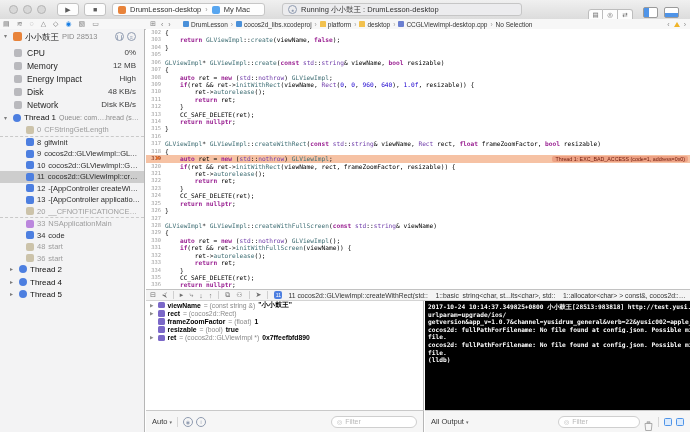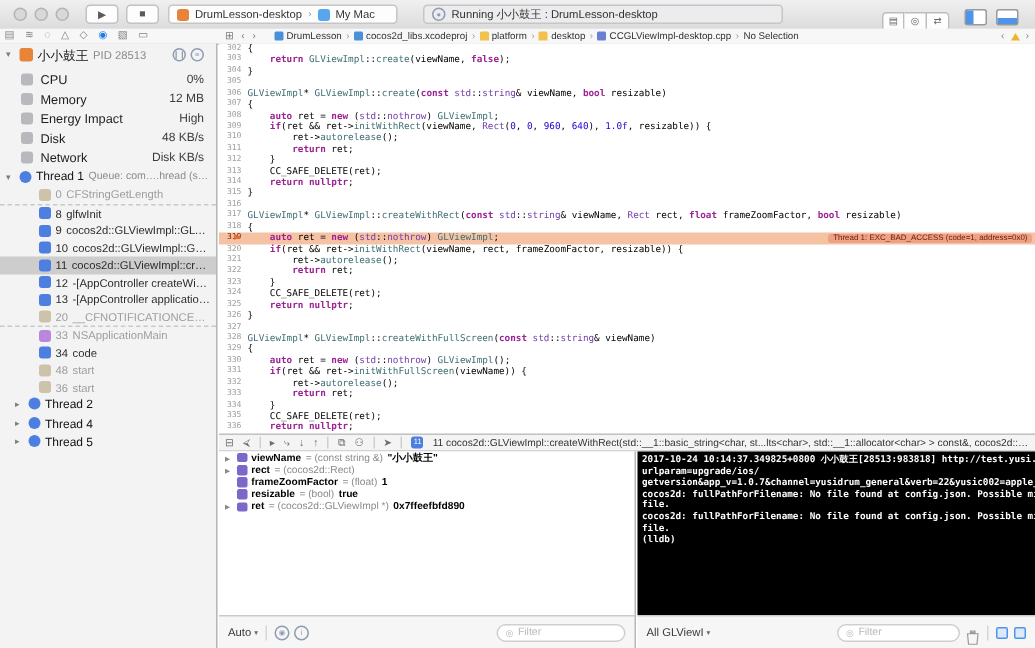--- a/index.html
+++ b/index.html
@@ -464,21 +464,21 @@
   <span class="vbar-sep"></span>
   <span class="circ-btn" style="width:10px;height:10px">◉</span>
   <span class="circ-btn" style="width:10px;height:10px;margin-left:3px">i</span>
   <span class="filterbox" style="margin-left:auto;width:86px">
     <span class="fico">◎</span>
     <span class="ph">Filter</span>
   </span>
 </div>
 <div class="botbar" id="consolebar" style="padding:0 6px;gap:4px;">
   <span class="popup">
-    <span>All GLViewI</span>
+    <span>All Output</span>
     <span class="chev">▾</span>
   </span>
   <span class="filterbox" style="margin-left:auto;width:82px">
     <span class="fico">◎</span>
     <span class="ph">Filter</span>
   </span>
   <span class="trash">
     <svg width="9" height="10" viewBox="0 0 9 10">
         <path d="M1 2.5h7l-.7 7h-5.6zM3 .8h3v1H3z" fill="none" stroke="#9a9a9a" stroke-width="0.8"></path>
       </svg>

